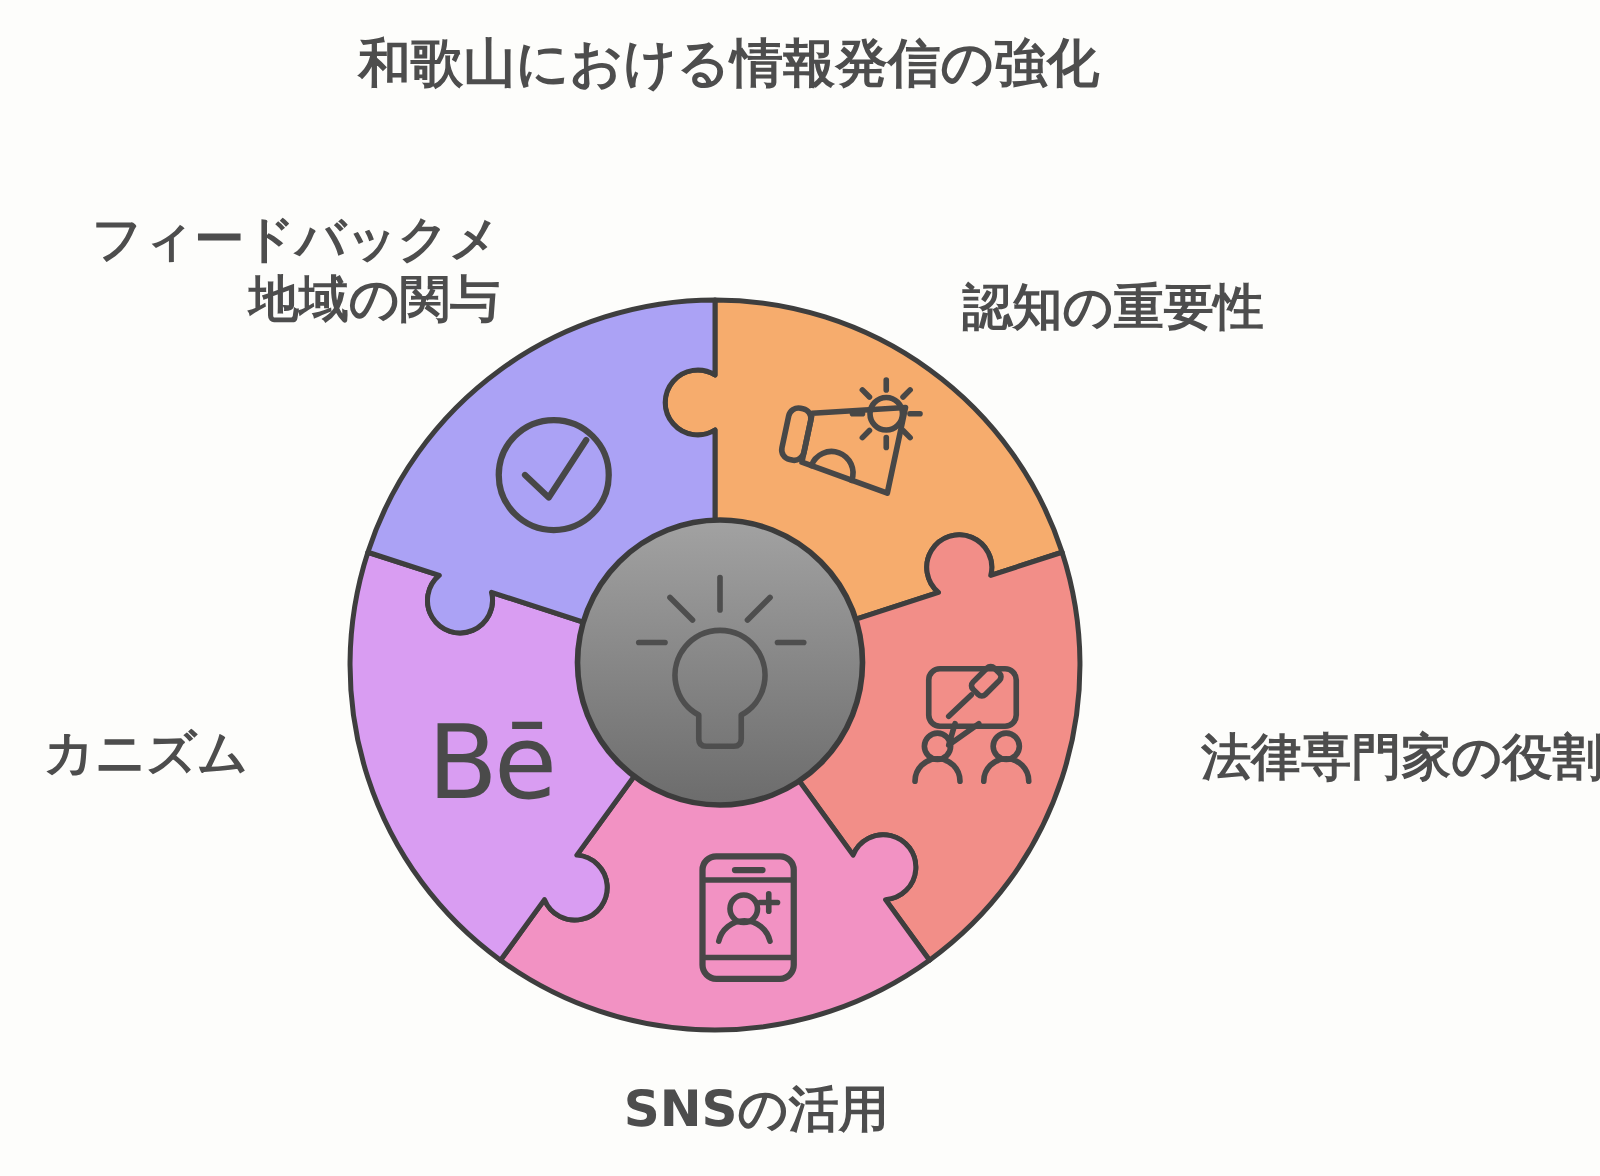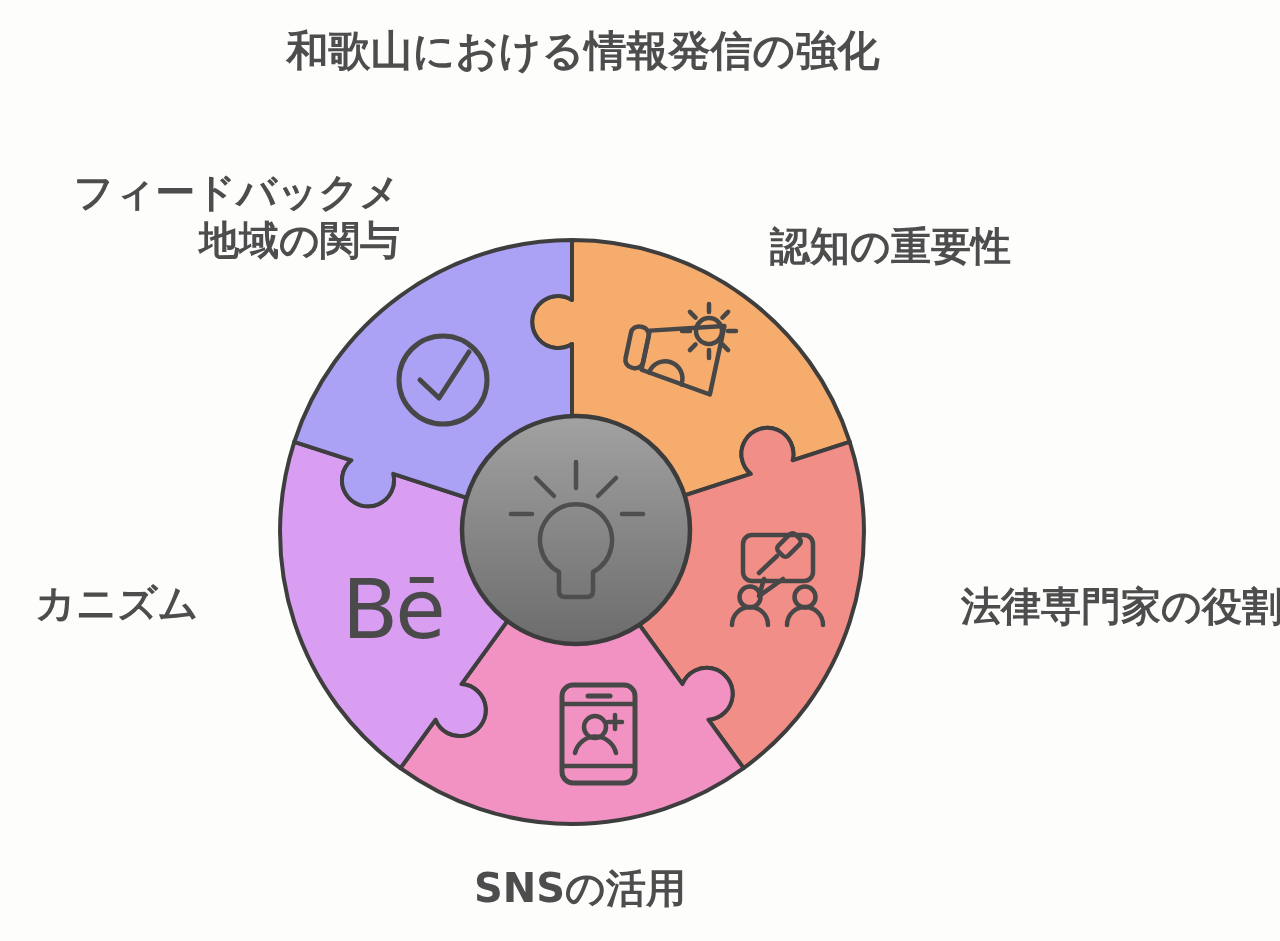--- a/index.html
+++ b/index.html
@@ -26,21 +26,21 @@
   }
   .page-title{
     position:absolute;
     top:23px;left:583px;
     transform:translateX(-50%);
     color:#4D4D4D;
     font-size:42px;
     font-weight:600;
     white-space:nowrap;
   }
-  .label-centered{transform:translateX(-50%);}
+  .label-centered{transform:translateX(-50%);margin-left:25px;}
   .label-right{text-align:right;white-space:normal;}
   .behance-text{
     font-family:"DejaVu Sans","Liberation Sans",sans-serif;
     font-size:82px;
     font-weight:400;
     fill:#4A4A4A;
     letter-spacing:-3px;
   }
 </style>
 </head>

